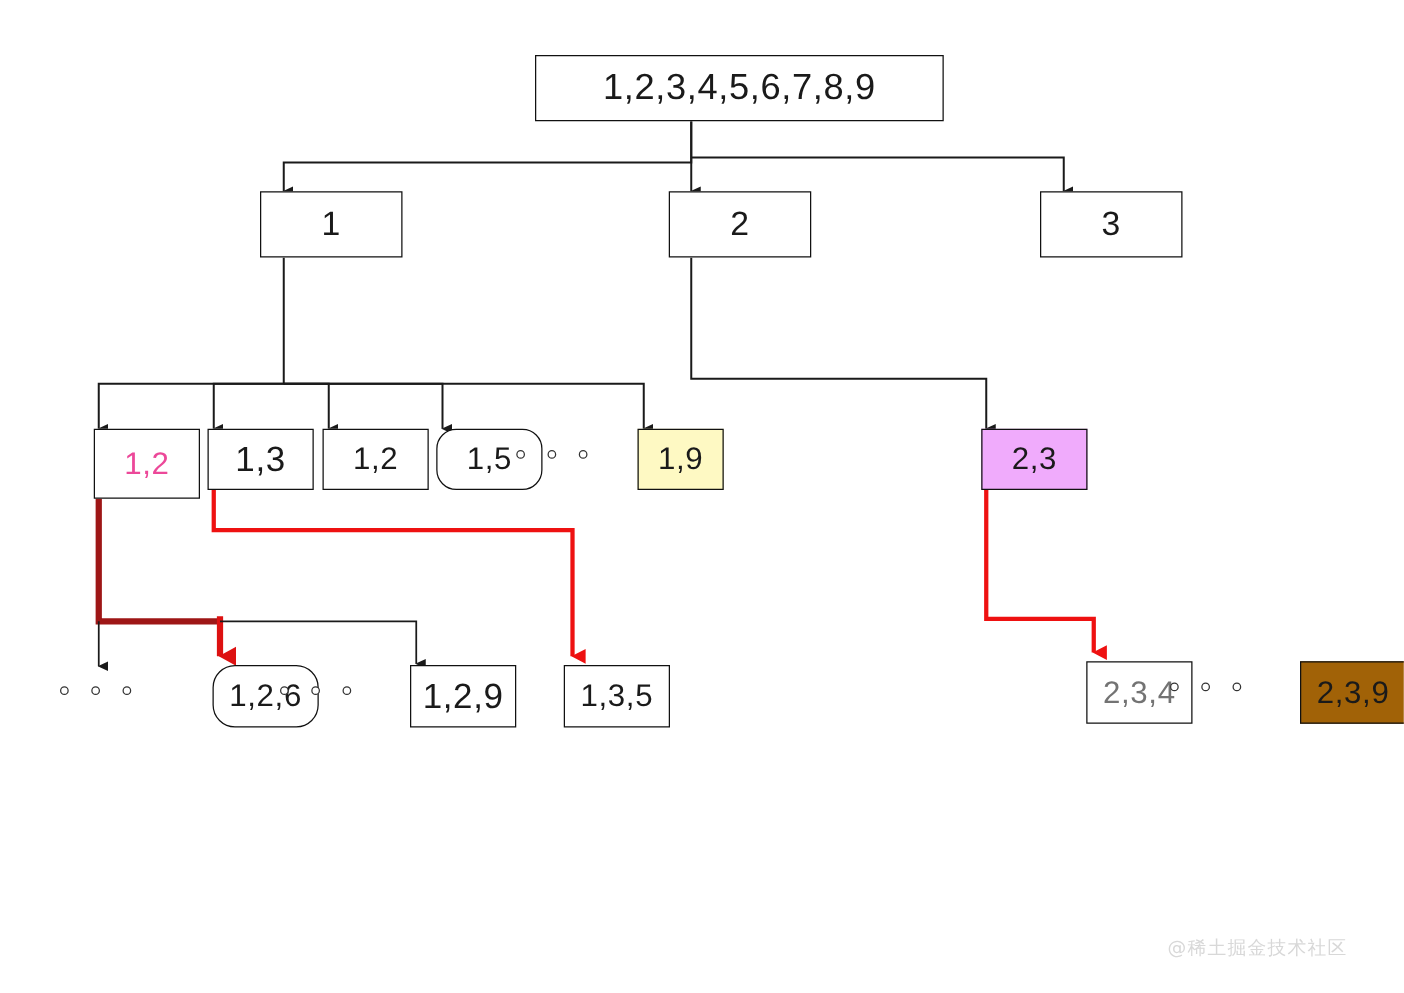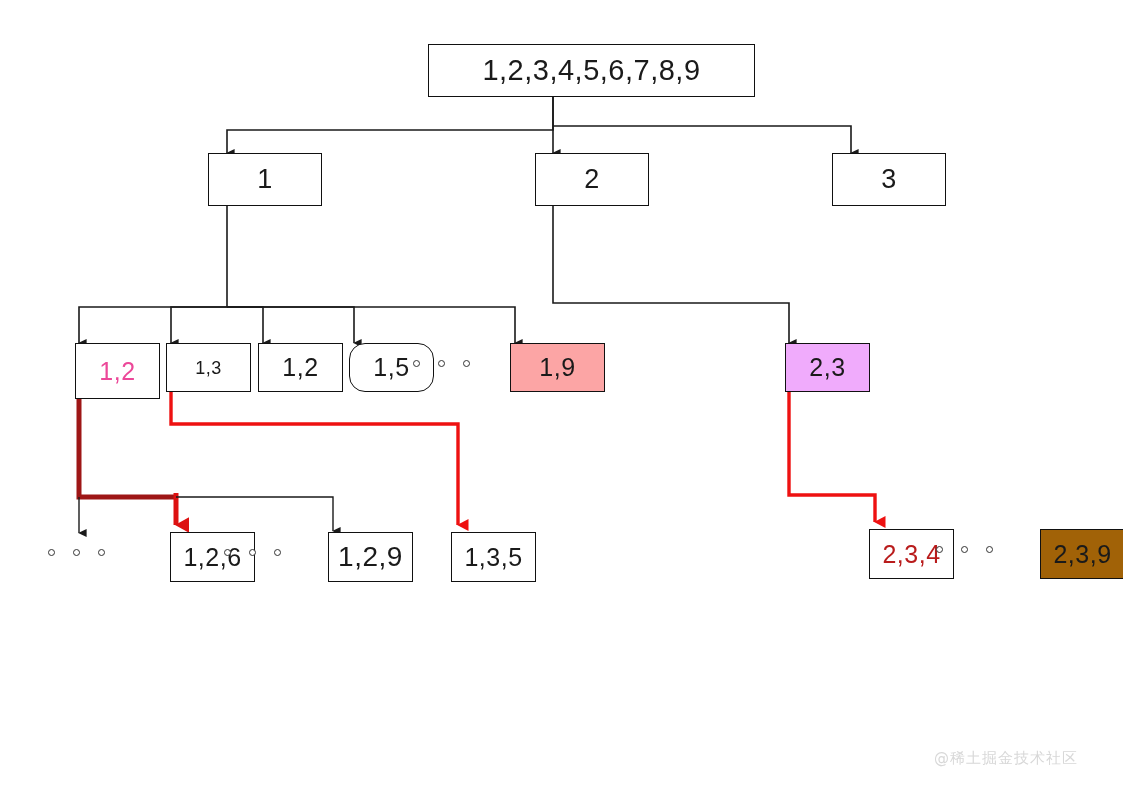--- a/index.html
+++ b/index.html
@@ -90,45 +90,45 @@
       </div>
       <div class="node" style="left: 497px; top: 153px; width: 114px; height: 53px; font-size: 27px; border-color: rgb(17, 17, 17); background: rgb(255, 255, 255); color: rgb(26, 26, 26);">
         <span>2</span>
       </div>
       <div class="node" style="left: 794px; top: 153px; width: 114px; height: 53px; font-size: 27px; border-color: rgb(17, 17, 17); background: rgb(255, 255, 255); color: rgb(26, 26, 26);">
         <span>3</span>
       </div>
       <div class="node" style="left: 37px; top: 343px; width: 85px; height: 56px; font-size: 25px; border-color: rgb(17, 17, 17); background: rgb(255, 255, 255); color: #ec4899;">
         <span>1,2</span>
       </div>
-      <div class="node" style="left: 128px; top: 343px; width: 85px; height: 49px; font-size: 18px; border-color: rgb(17, 17, 17); background: rgb(255, 255, 255); color: rgb(26, 26, 26);">
+      <div class="node" style="left: 128px; top: 343px; width: 85px; height: 49px; font-size: 28px; border-color: rgb(17, 17, 17); background: rgb(255, 255, 255); color: rgb(26, 26, 26);">
         <span>1,3</span>
       </div>
       <div class="node" style="left: 220px; top: 343px; width: 85px; height: 49px; font-size: 25px; border-color: rgb(17, 17, 17); background: rgb(255, 255, 255); color: rgb(26, 26, 26);">
         <span>1,2</span>
       </div>
       <div class="node" style="left: 311px; top: 343px; width: 85px; height: 49px; font-size: 25px; border-color: rgb(17, 17, 17); background: rgb(255, 255, 255); color: rgb(26, 26, 26); border-radius: 16px;">
         <span>1,5</span>
       </div>
-      <div class="node" style="left: 472px; top: 343px; width: 95px; height: 49px; font-size: 25px; border-color: rgb(17, 17, 17); background: #fca5a5; color: rgb(26, 26, 26);">
+      <div class="node" style="left: 472px; top: 343px; width: 69px; height: 49px; font-size: 25px; border-color: rgb(17, 17, 17); background: #fef9c3; color: rgb(26, 26, 26);">
         <span>1,9</span>
       </div>
       <div class="node" style="left: 747px; top: 343px; width: 85px; height: 49px; font-size: 25px; border-color: rgb(17, 17, 17); background: #f0abfc; color: rgb(26, 26, 26);">
         <span>2,3</span>
       </div>
-      <div class="node" style="left: 132px; top: 532px; width: 85px; height: 50px; font-size: 25px; border-color: rgb(17, 17, 17); background: rgb(255, 255, 255); color: rgb(26, 26, 26);">
+      <div class="node" style="left: 132px; top: 532px; width: 85px; height: 50px; font-size: 25px; border-color: rgb(17, 17, 17); background: rgb(255, 255, 255); color: rgb(26, 26, 26); border-radius: 18px;">
         <span>1,2,6</span>
       </div>
       <div class="node" style="left: 290px; top: 532px; width: 85px; height: 50px; font-size: 28px; border-color: rgb(17, 17, 17); background: rgb(255, 255, 255); color: rgb(26, 26, 26);">
         <span>1,2,9</span>
       </div>
       <div class="node" style="left: 413px; top: 532px; width: 85px; height: 50px; font-size: 25px; border-color: rgb(17, 17, 17); background: rgb(255, 255, 255); color: rgb(26, 26, 26);">
         <span>1,3,5</span>
       </div>
-      <div class="node" style="left: 831px; top: 529px; width: 85px; height: 50px; font-size: 25px; border-color: rgb(17, 17, 17); background: rgb(255, 255, 255); color: #b91c1c;">
+      <div class="node" style="left: 831px; top: 529px; width: 85px; height: 50px; font-size: 25px; border-color: rgb(17, 17, 17); background: rgb(255, 255, 255); color: #737373;">
         <span>2,3,4</span>
       </div>
       <div class="node" style="left: 1002px; top: 529px; width: 85px; height: 50px; font-size: 25px; border-color: rgb(17, 17, 17); background: #a16207; color: rgb(26, 26, 26);">
         <span>2,3,9</span>
       </div>
     </div>
   <div id="ellipsis-layer">
       <div class="ellipsis" style="left: 413px; top: 360px;">
         <span class="dot"></span>
         <span class="dot"></span>

